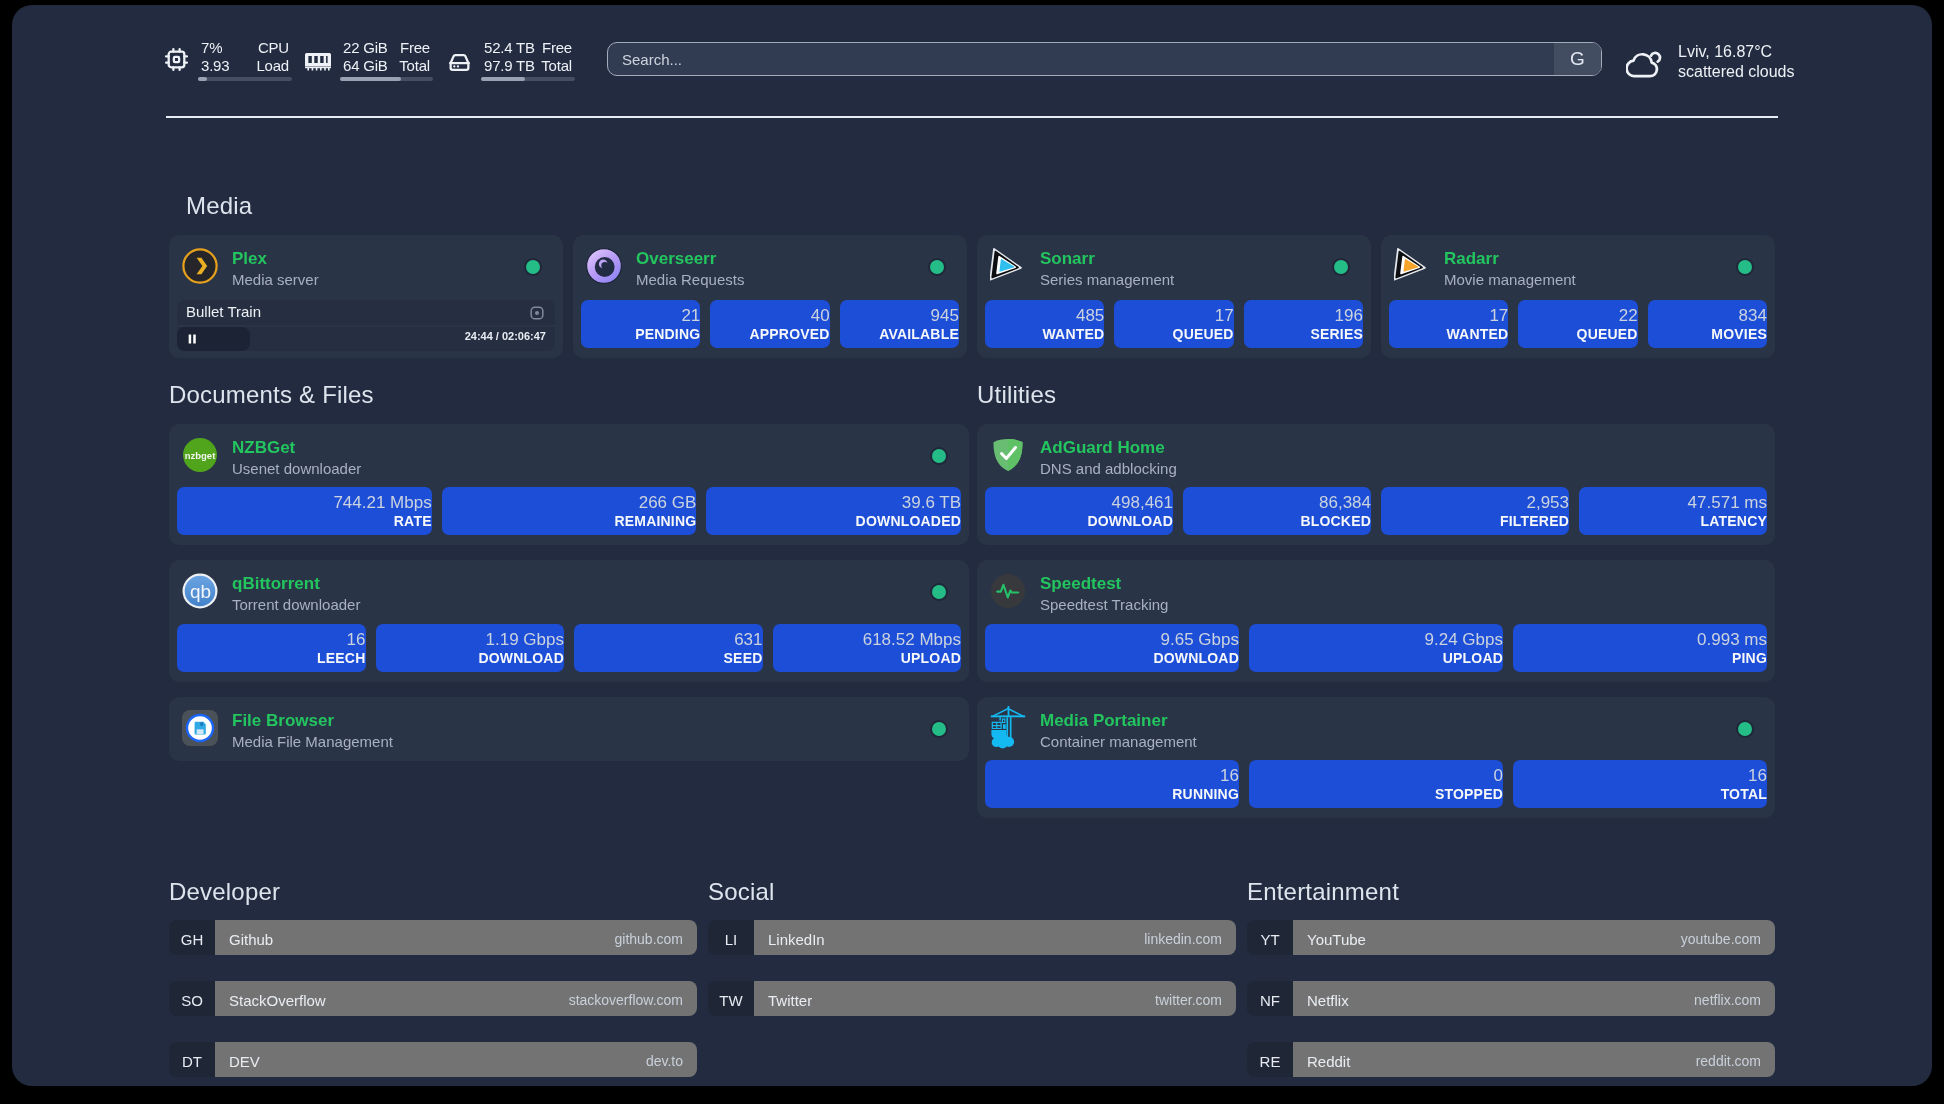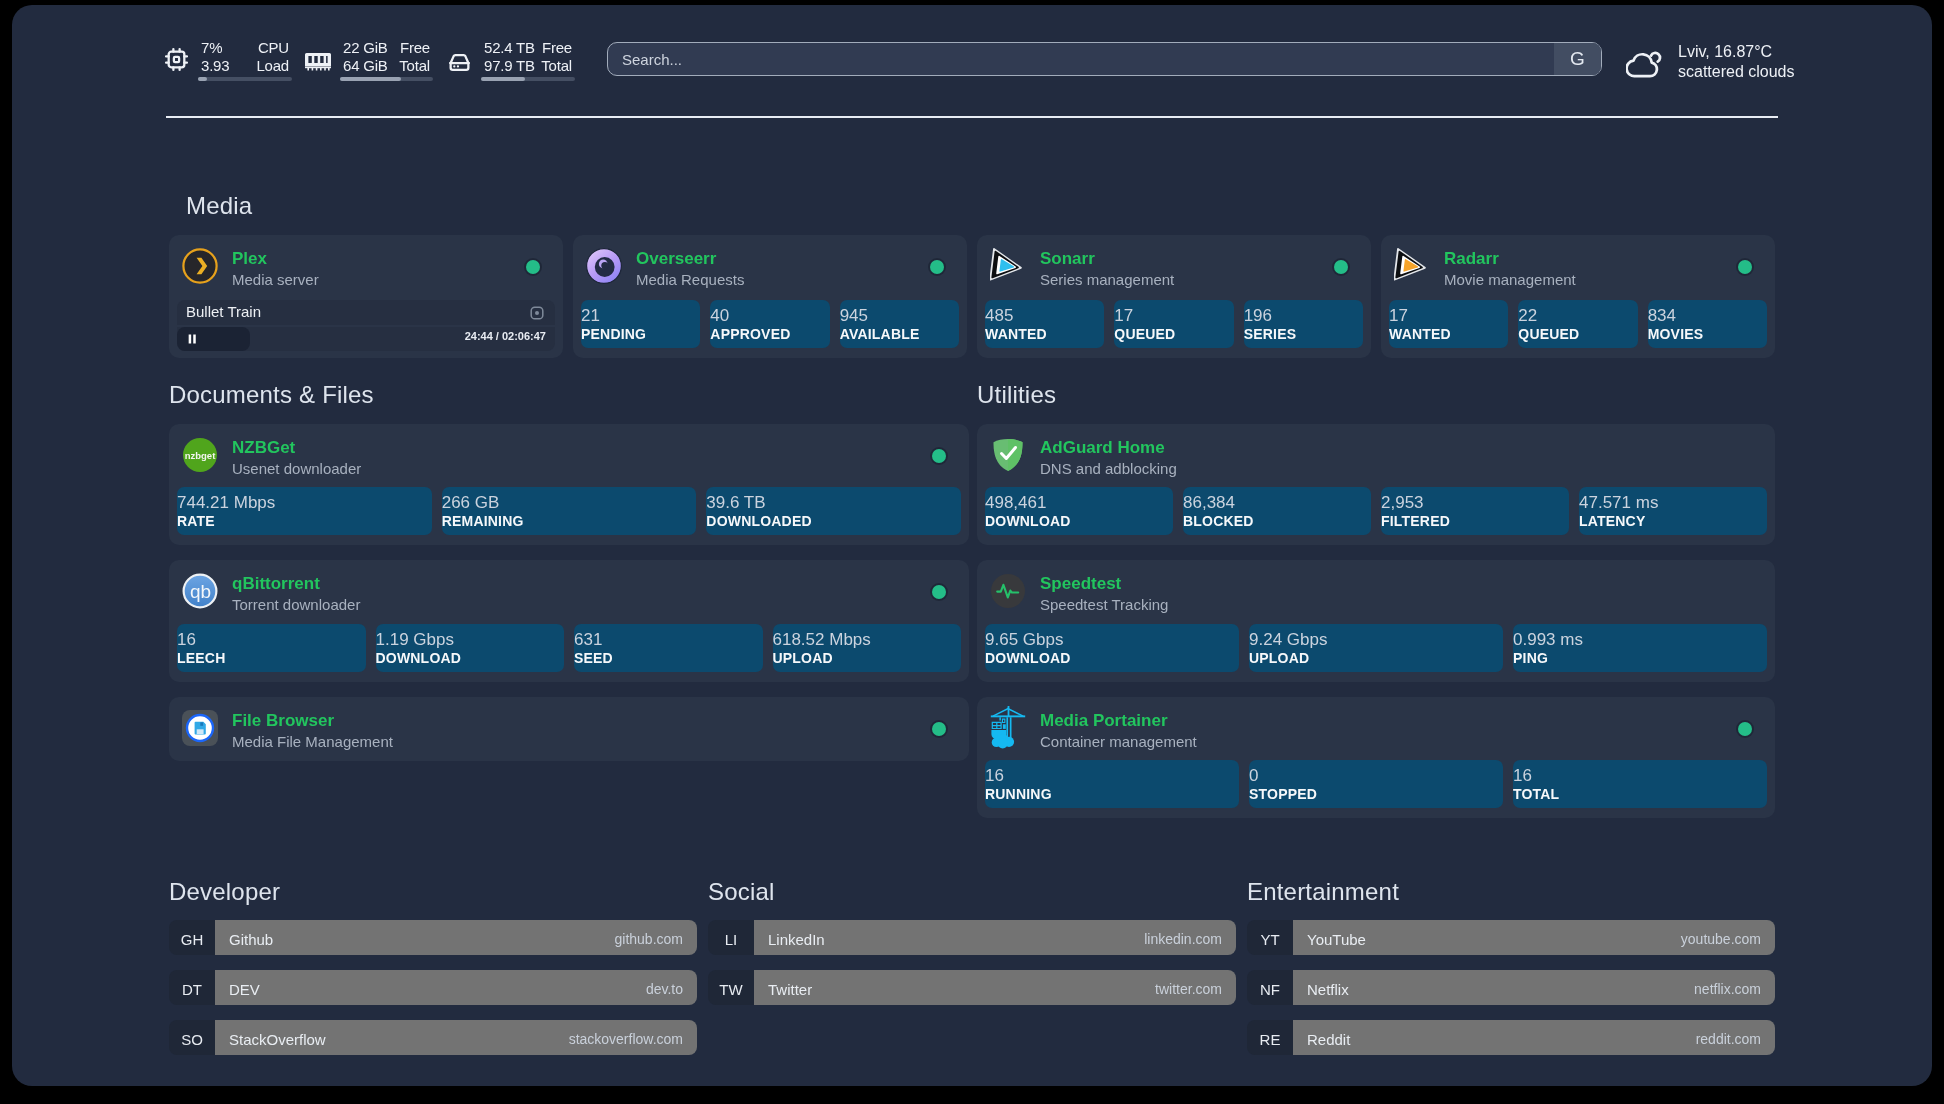--- a/index.html
+++ b/index.html
@@ -31,36 +31,36 @@
   h2 { position:absolute; font-size:24px; font-weight:500; color:#dee4ed; line-height:30px; letter-spacing:0.2px;}
 
   
   .card { position:absolute; background:#2a3447; border-radius:10px; }
   .head { position:absolute; left:13px; top:13px; display:flex; }
   .hico { width:36px; height:36px; margin-right:14px; flex:none; }
   .ttl { font-size:17px; font-weight:600; color:#22c55e; line-height:20px; margin-top:1px;}
   .sub { font-size:15px; color:#a8b1bf; line-height:19px; margin-top:1px; }
   .dot { position:absolute; right:23px; top:25px; width:14px; height:14px; border-radius:50%; background:#24bd88; box-shadow:0 0 0 2px rgba(12,16,30,0.35); }
   .stats { position:absolute; left:8px; right:8px; bottom:10px; height:48px; display:flex; gap:10px; }
-  .blk { flex:1; background:#0c4a6e; border-radius:7px; text-align:left; padding-top:5px; }
+  .blk { flex:1; background:#1d4ed8; border-radius:7px; text-align:right; padding-top:5px; }
   .num { font-size:17px; color:#cbd3de; line-height:21px; }
   .lbl { font-size:14px; font-weight:700; color:#f6f8fa; line-height:16px; letter-spacing:0.2px; }
 
   
   .mrow { position:absolute; left:8px; right:8px; background:#262f41; }
   .mrow1 { top:65px; height:25px; border-radius:8px 8px 0 0; }
   .mrow2 { top:92px; height:24px; border-radius:0 0 8px 8px; }
   .mtitle { position:absolute; left:9px; top:3px; font-size:15px; color:#edf0f4; }
   .pill { position:absolute; left:0; top:0; width:73px; height:24px; background:#1b2334; border-radius:8px; }
   .pbars { position:absolute; left:10px; top:7px; width:10px; height:10px; }
   .ptime { position:absolute; right:9px; top:3px; font-size:11px; font-weight:600; color:#e8ecf2; }
 
   
   .bmcols { position:absolute; left:157px; width:1606px; display:flex; gap:11px; }
-  .bmcol { flex:1; display:flex; flex-direction:column; gap:15px; }
+  .bmcol { flex:1; display:flex; flex-direction:column; gap:26px; }
   .bm { display:flex; height:35px; border-radius:8px; overflow:hidden; }
   .ab { width:46px; flex:none; background:#1f2737; color:#e7ebf1; font-size:15px;
     display:flex; align-items:center; justify-content:center; padding-top:3px; }
   .bd { flex:1; background:#737373; display:flex; align-items:center; padding:3px 14px 0; }
   .bname { font-size:15px; color:#e9edf2; }
   .burl { margin-left:auto; font-size:14px; color:#c9d0da; }
 </style>
 </head>
 <body>
 <div class="page">
@@ -467,33 +467,33 @@
   <div class="bmcols" style="top:915px;">
     <div class="bmcol">
       <div class="bm">
           <div class="ab">GH</div>
           <div class="bd">
             <span class="bname">Github</span>
             <span class="burl">github.com</span>
           </div>
         </div>
       <div class="bm">
+          <div class="ab">SO</div>
+          <div class="bd">
+            <span class="bname">StackOverflow</span>
+            <span class="burl">stackoverflow.com</span>
+          </div>
+        </div>
+      <div class="bm">
           <div class="ab">DT</div>
           <div class="bd">
             <span class="bname">DEV</span>
             <span class="burl">dev.to</span>
           </div>
         </div>
-      <div class="bm">
-          <div class="ab">SO</div>
-          <div class="bd">
-            <span class="bname">StackOverflow</span>
-            <span class="burl">stackoverflow.com</span>
-          </div>
-        </div>
     </div>
     <div class="bmcol">
       <div class="bm">
           <div class="ab">LI</div>
           <div class="bd">
             <span class="bname">LinkedIn</span>
             <span class="burl">linkedin.com</span>
           </div>
         </div>
       <div class="bm">

